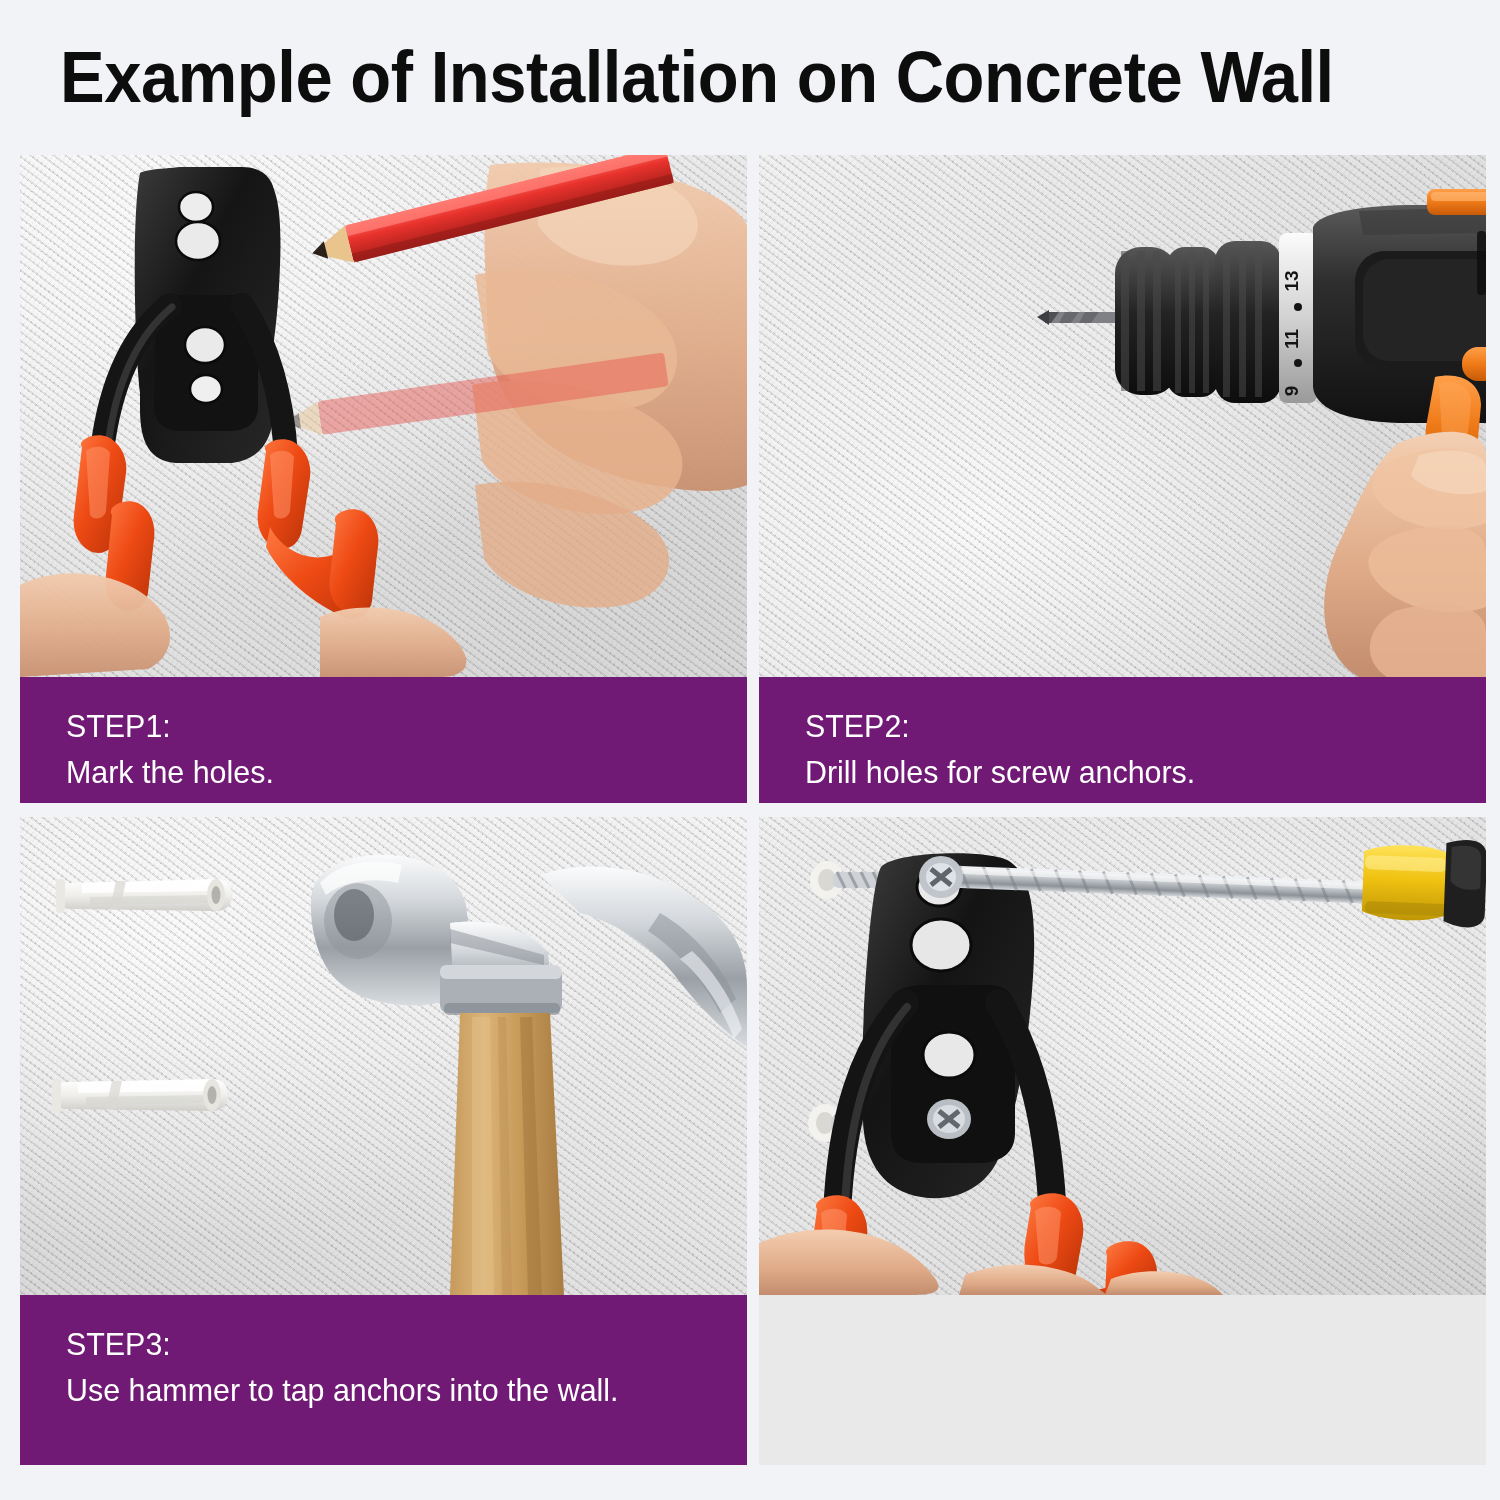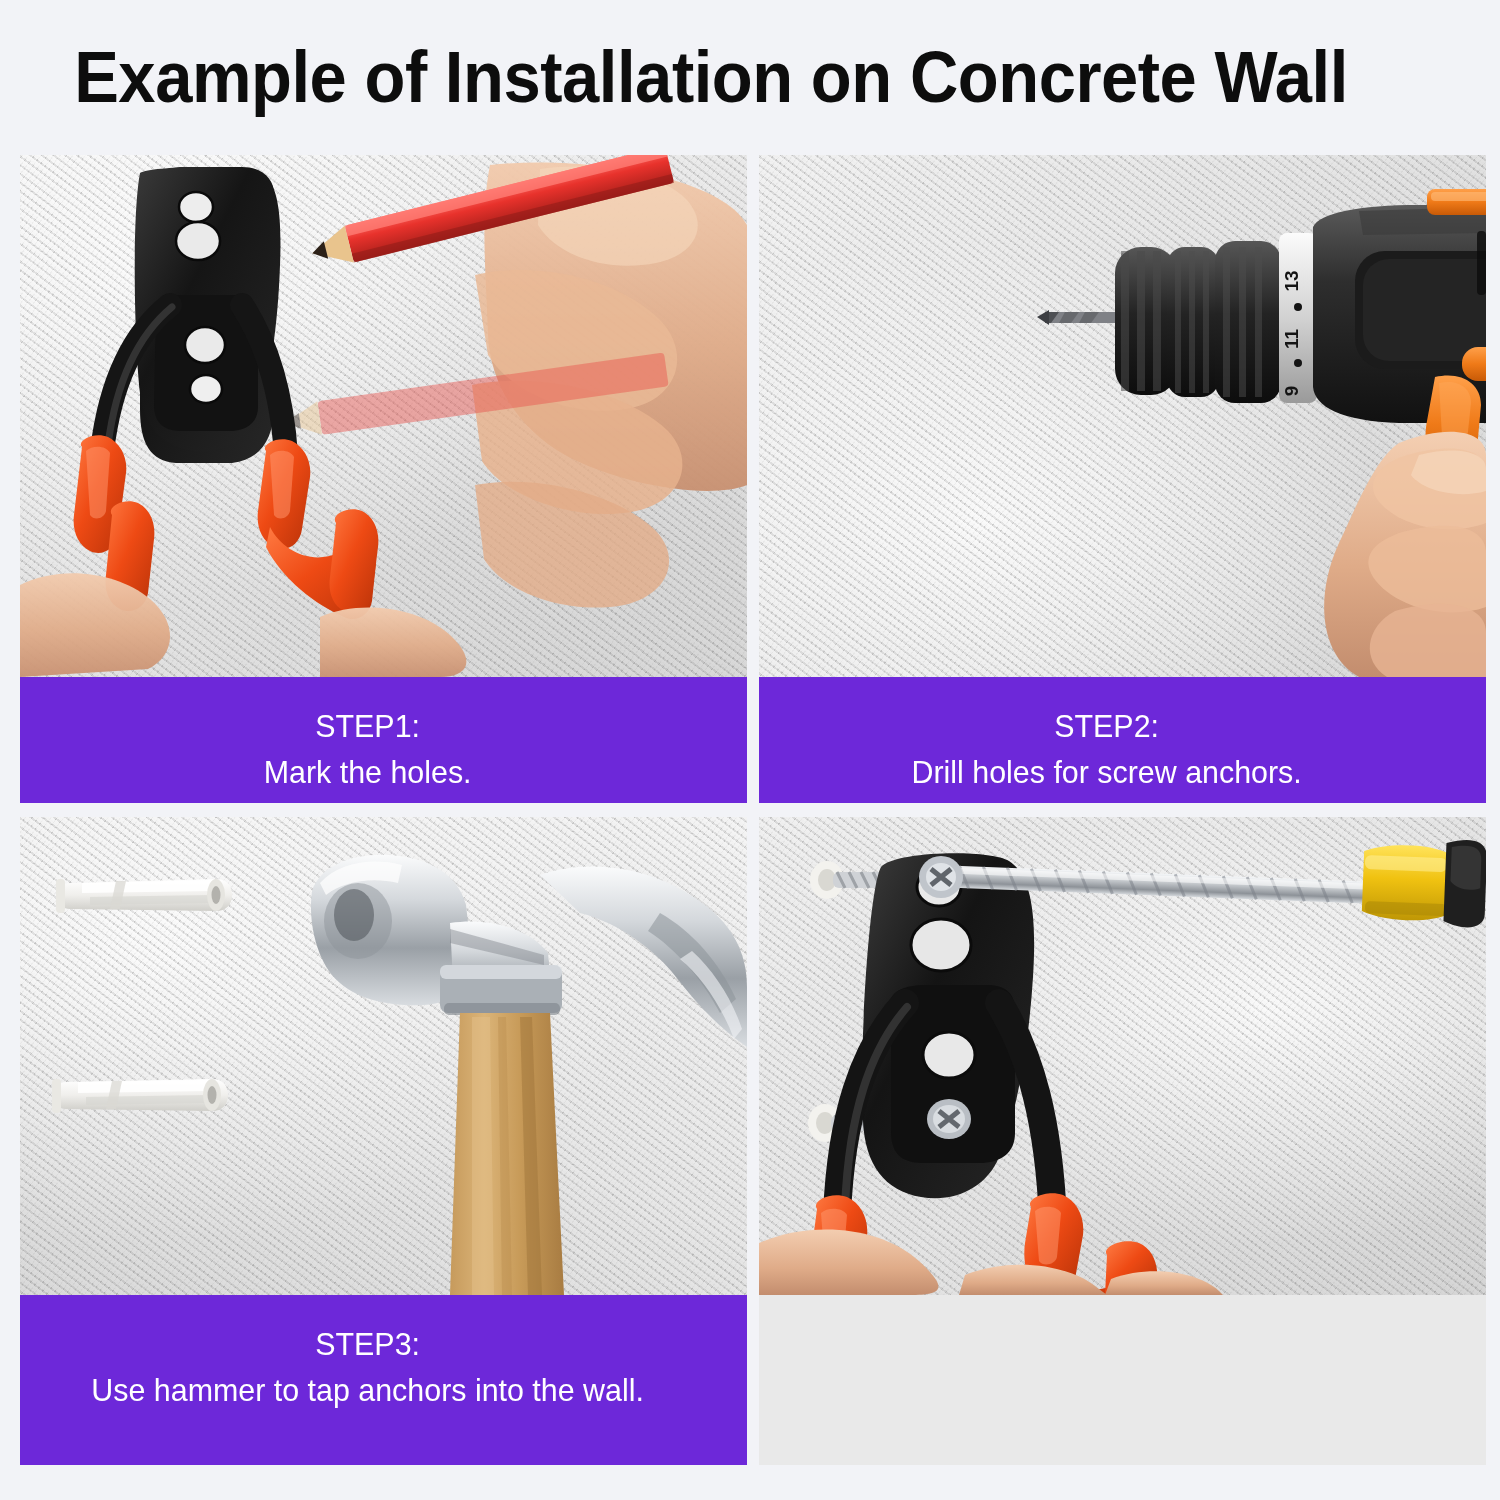--- a/index.html
+++ b/index.html
@@ -3,21 +3,21 @@
 <meta charset="utf-8">
 <title>Example of Installation on Concrete Wall</title>
 <style>
   html,body{margin:0;padding:0;}
   body{
     width:1500px;height:1500px;
     background:#f2f3f7;
     font-family:"Liberation Sans","DejaVu Sans",sans-serif;
     overflow:hidden;
   }
-  .page{position:relative;width:1384px;height:1500px;box-sizing:border-box;text-align:center;}
+  .page{position:relative;width:1384px;height:1500px;box-sizing:border-box;}
 
   
   .title{
     position:absolute;left:60px;top:34px;width:1400px;height:86px;
     font-size:72px;line-height:86px;font-weight:bold;color:#0d0d0d;
     letter-spacing:-0.5px;white-space:nowrap;
     transform:scaleX(0.93);transform-origin:left center;
   }
 
   
@@ -64,21 +64,21 @@
   }
   .wall.w4::after{
     background:
       radial-gradient(ellipse at 70% 40%, rgba(255,255,255,.9), rgba(255,255,255,0) 58%),
       linear-gradient(140deg,#f0f0f0 0%,#e0e0e0 52%,#cccccc 100%);
   }
 
   
   .caption{
     position:absolute;left:0;right:0;bottom:0;
-    background:#6d28d9;color:#ffffff;
+    background:#701a75;color:#ffffff;
     padding:26px 46px 20px 46px;box-sizing:border-box;
     height:126px;
   }
   .panel.tall .caption{height:170px;margin-top:46px;}
   .cap-line{
     font-size:32px;line-height:46px;font-weight:400;
     transform:scaleX(0.95);transform-origin:left center;
     white-space:pre-wrap;
   }
 

